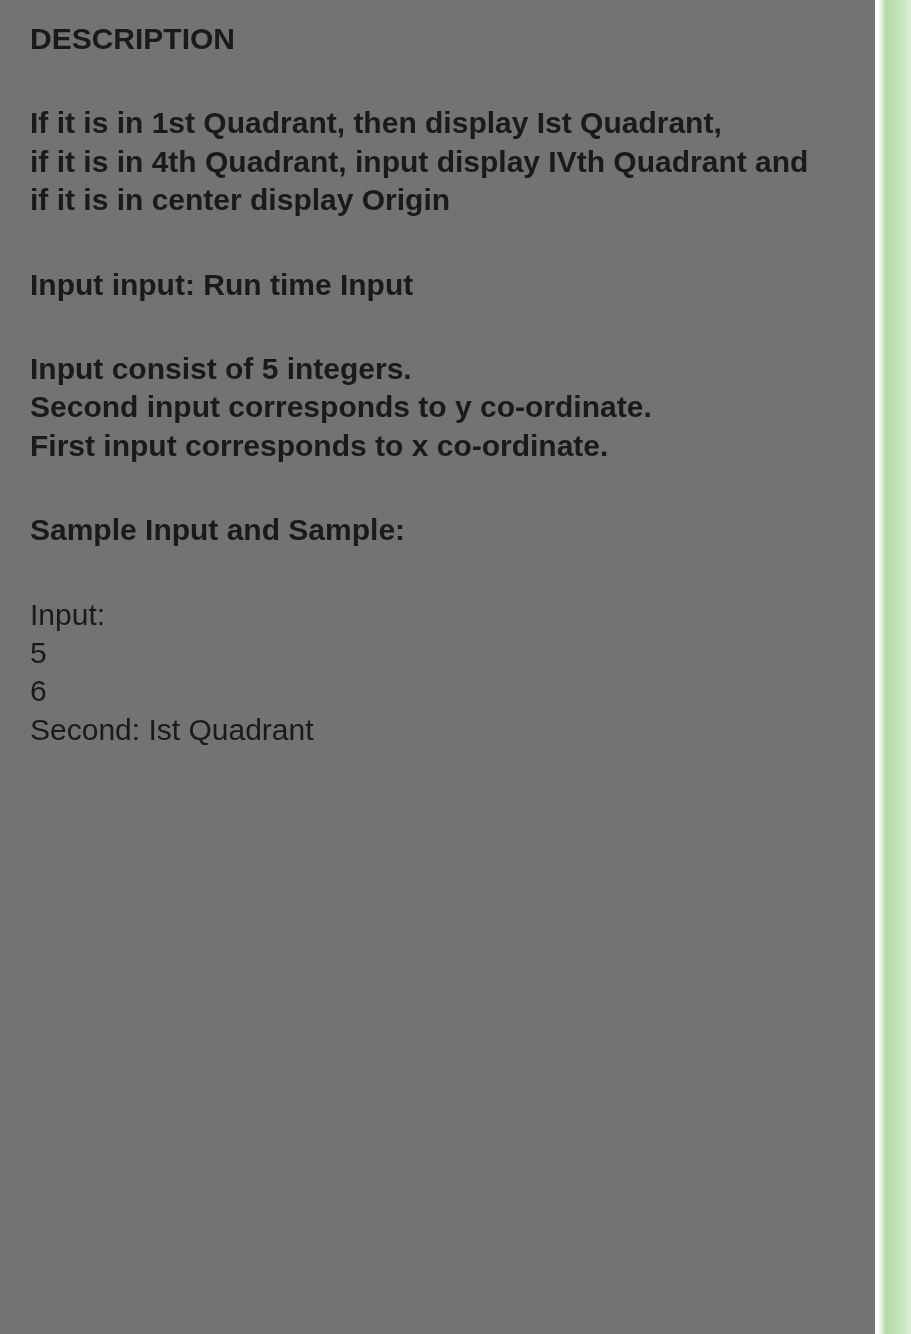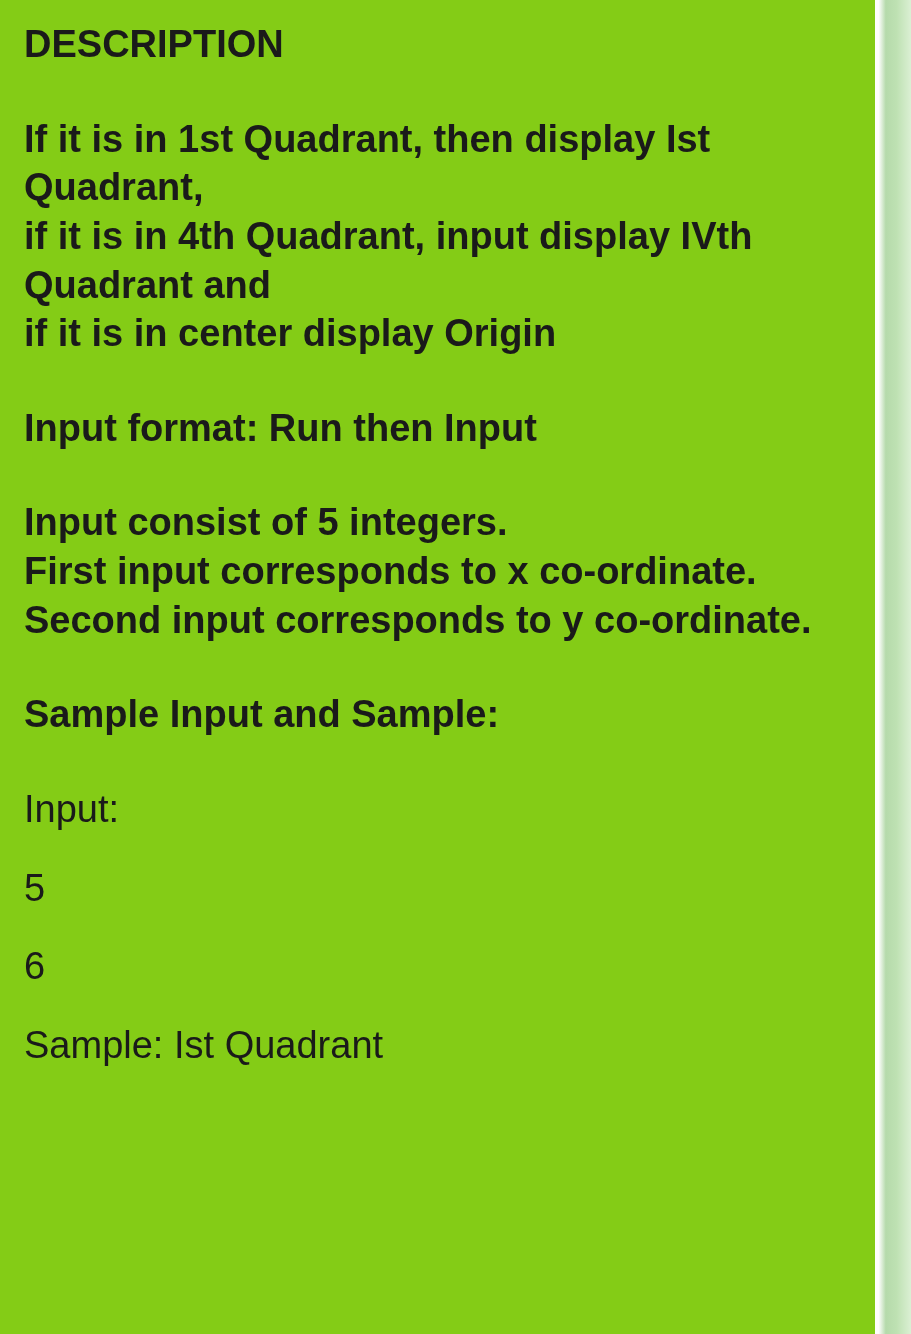--- a/index.html
+++ b/index.html
@@ -9,25 +9,25 @@
   }
   body {
     font-family: Arial, Helvetica, sans-serif;
     background: #f5f5f5;
     width: 911px;
     height: 1334px;
     overflow: hidden;
     position: relative;
   }
   .page {
-    background: #84cc16;
+    background: #737373;
     width: 875px;
     height: 1334px;
-    padding: 20px 30px 20px 24px;
-    font-size: 38px;
+    padding: 20px 30px 20px 30px;
+    font-size: 30px;
     line-height: 1.28;
     color: #1a1a1a;
   }
   .edge-strip {
     position: absolute;
     right: 0;
     top: 0;
     width: 36px;
     height: 1334px;
     background: linear-gradient(to right,
@@ -44,48 +44,47 @@
   }
   .bold {
     font-weight: 700;
   }
   .para {
     margin-bottom: 46px;
     font-weight: bold;
   }
   .sample-lines div {
     line-height: 1.28;
-    margin-top: 30px;
   }
 </style>
 </head>
 <body>
 
 <div class="page">
 
   <div class="heading">DESCRIPTION</div>
 
   <div class="para">
     <div>If it is in 1st Quadrant, then display Ist Quadrant,</div>
     <div>if it is in 4th Quadrant, input display IVth Quadrant and</div>
     <div>if it is in center display Origin</div>
   </div>
 
-  <div class="para bold">Input format: Run then Input</div>
+  <div class="para bold">Input input: Run time Input</div>
 
   <div class="para">
     <div>Input consist of 5 integers.</div>
+    <div>Second input corresponds to y co-ordinate.</div>
     <div>First input corresponds to x co-ordinate.</div>
-    <div>Second input corresponds to y co-ordinate.</div>
   </div>
 
   <div class="para bold">Sample Input and Sample:</div>
 
   <div class="sample-lines">
     <div>Input:</div>
     <div>5</div>
     <div>6</div>
-    <div>Sample: Ist Quadrant</div>
+    <div>Second: Ist Quadrant</div>
   </div>
 
 </div>
 
 <div class="edge-strip"></div>
 
 </body></html>

